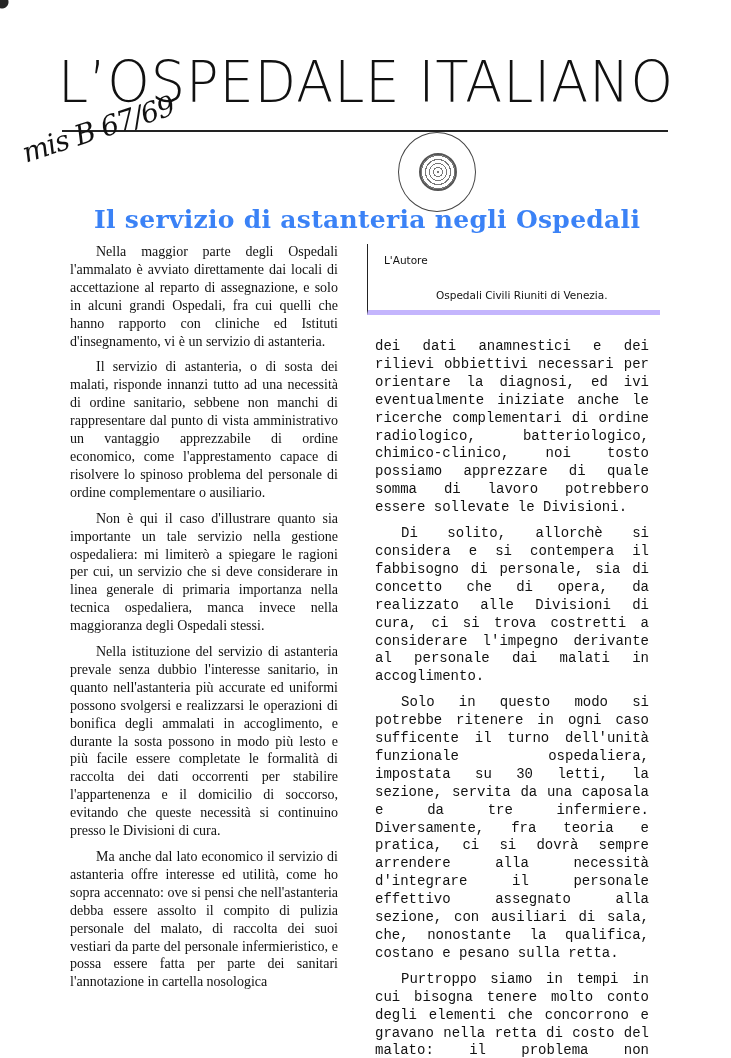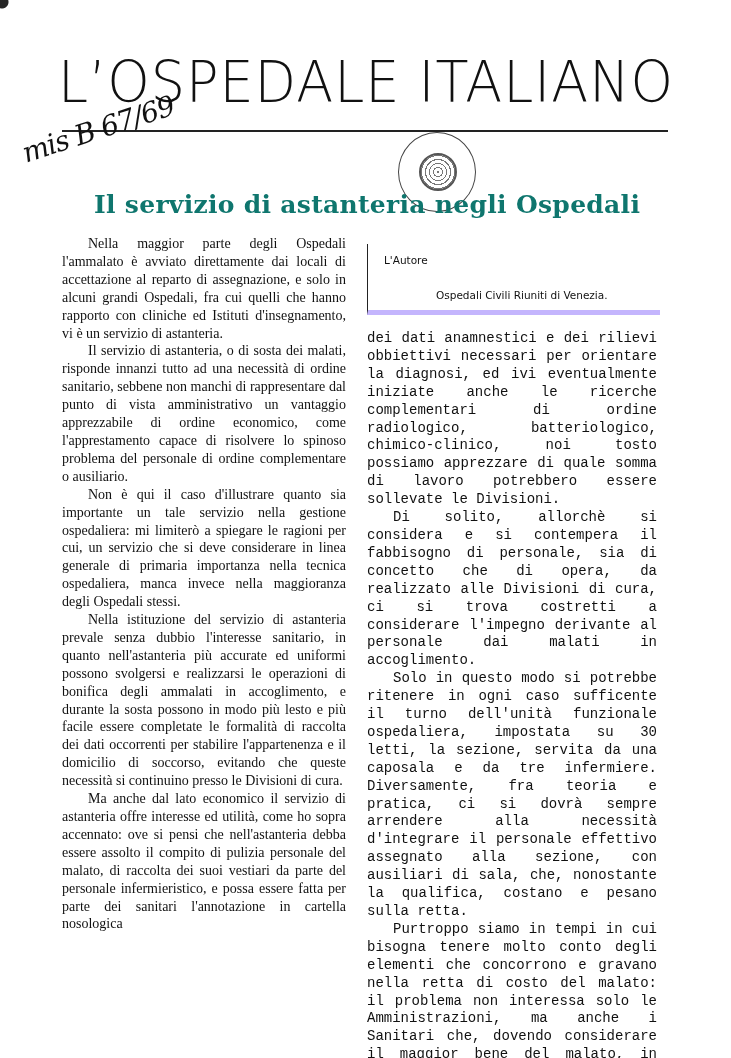--- a/index.html
+++ b/index.html
@@ -8,24 +8,24 @@
     background: radial-gradient(circle at 2px 2px, #000 0 6px, transparent 7px); opacity:.85; }
   .masthead { position:absolute; left:56px; top:48px; width:620px; text-align:center;
     font-family:"DejaVu Sans", sans-serif; font-weight:300; font-size:54px; letter-spacing:1px; line-height:70px; color:#111;
     transform:scaleY(1.05); }
   .rule { position:absolute; left:62px; top:130px; width:606px; height:0; border-top:2px solid #222; }
   .handwriting { position:absolute; left:18px; top:138px; font-family:"DejaVu Serif", serif; font-style:italic; font-size:28px;
     transform:rotate(-18deg); transform-origin:left top; color:#111; letter-spacing:-1px; }
   .stamp { position:absolute; left:398px; top:132px; width:76px; height:78px; border:1.5px solid #444; border-radius:50%; }
   .stamp::after { content:""; position:absolute; left:20px; top:20px; width:34px; height:34px; border:2px solid #555; border-radius:50%;
     background: repeating-radial-gradient(circle, #777 0 1px, transparent 1px 4px); }
-  .article-title { position:absolute; left:94px; top:173px; width:560px; font-family:"DejaVu Serif", serif; font-weight:bold;
-    font-size:25px; letter-spacing:.3px; color:#0f766e; }
+  .article-title { position:absolute; left:94px; top:188px; width:560px; font-family:"DejaVu Serif", serif; font-weight:bold;
+    font-size:25px; letter-spacing:.3px; color:#3b82f6; }
   .col { position:absolute; font-family:"Liberation Serif", serif; font-size:14px; line-height:17.9px; text-align:justify; color:#111; }
-  .col p { margin:0; text-indent:26px; }
+  .col p { margin:8px; text-indent:26px; }
   .col p.cont { text-indent:0; }
   #col-left { left:62px; top:235px; width:284px; }
   #col-right { left:367px; top:330px; width:290px;font-family:Liberation Mono, monospace; }
   .author-box { position:absolute; left:367px; top:244px; width:292px; height:66px; border-left:1px solid #222; border-bottom:5px solid #c4b5fd;
     font-family:"DejaVu Sans", sans-serif; font-size:10.5px; color:#111; }
   .author-label { position:absolute; left:16px; top:10px; }
   .author-line1 { position:absolute; left:16px; top:31px; white-space:nowrap; }
   .author-line2 { position:absolute; left:68px; top:45px; white-space:nowrap; }
   .bullet { display:inline-block; width:5px; height:5px; background:#111; border-radius:50%; margin-right:5px; vertical-align:middle; }
 </style>

